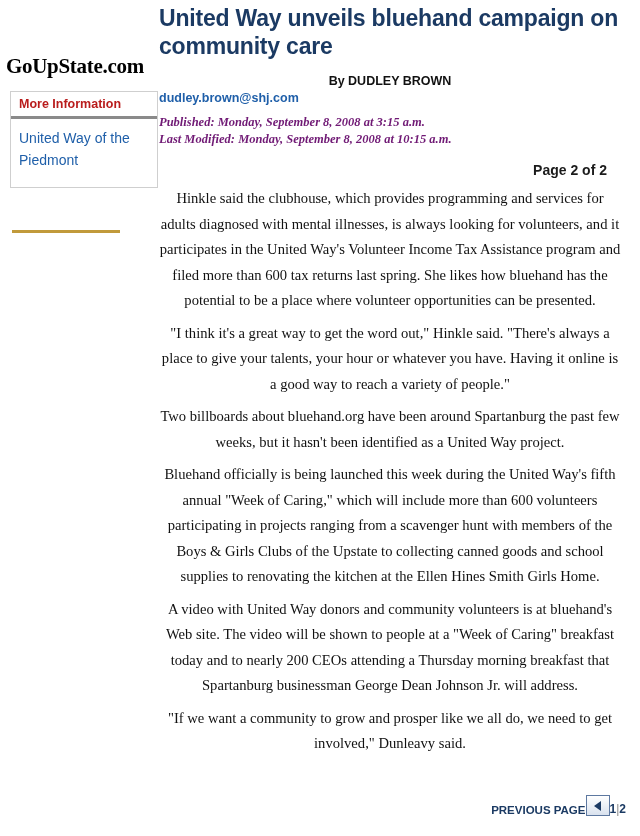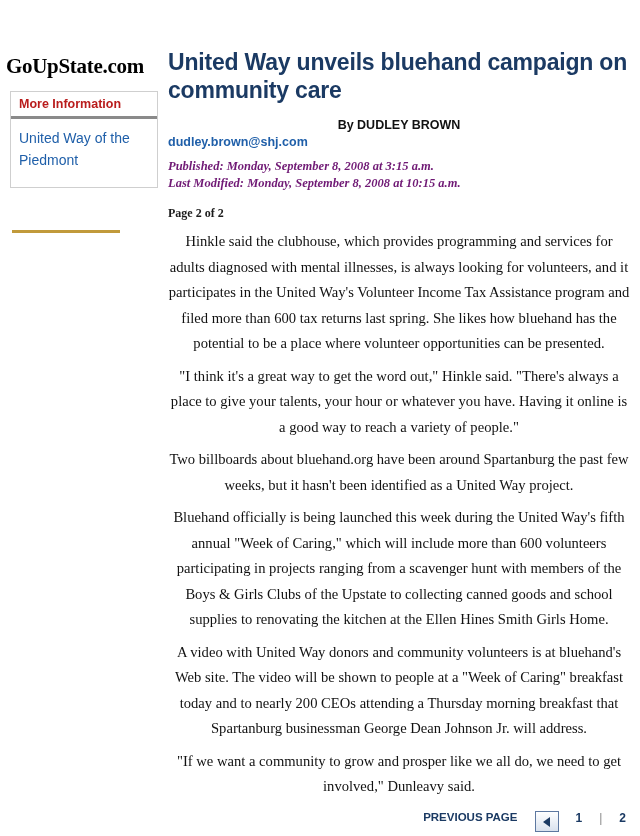--- a/index.html
+++ b/index.html
@@ -65,25 +65,24 @@
   .gold-rule {
     margin: 42px 0 0 12px;
     width: 108px;
     height: 3px;
     background: #c19a3b;
   }
 
   
   .article {
     position: absolute;
-    left: 168px;
+    left: 159px;
     top: 0;
     width: 462px;
     padding-right: 10px;
-    margin-top: 44px;
   }
   .headline {
     font-family: "Liberation Sans", sans-serif;
     font-weight: bold;
     font-size: 23px;
     line-height: 28px;
     color: #1b3a63;
     margin: 0;
     padding: 4px 0 0 0;
     letter-spacing: -0.2px;
@@ -110,48 +109,48 @@
   }
   .timestamp {
     font-family: "Liberation Serif", serif;
     font-style: italic;
     font-weight: bold;
     font-size: 12.5px;
     color: #701a75;
     line-height: 17px;
   }
   .pagenote {
-    font-family: Liberation Serif, serif;
-    font-weight: bold;
-    font-size: 12px;
+    font-family: Liberation Sans, sans-serif;
+    font-weight: bold;
+    font-size: 14px;
     color: #1b1b1b;
-    text-align: left;
+    text-align: right;
     margin-top: 14px;
     padding-right: 14px;
   }
   .body-text {
     margin-top: 8px;
   }
   .body-text p {
     font-family: "Liberation Serif", serif;
     font-size: 14.6px;
     line-height: 25.5px;
     color: #111111;
     margin: 0 0 7px 0;
     text-align: center;
   }
 
   
   .pager {
     position: absolute;
     right: 14px;
-    bottom: 4px;
+    bottom: 20px;
     display: flex;
-    align-items: flex-start;
-    gap: 17px;
+    align-items: flex-end;
+    gap: 0;
   }
   .pager-label {
     font-family: "Liberation Sans", sans-serif;
     font-weight: bold;
     font-size: 11.5px;
     color: #1b3a63;
   }
   .pager-btn {
     width: 22px;
     height: 19px;

